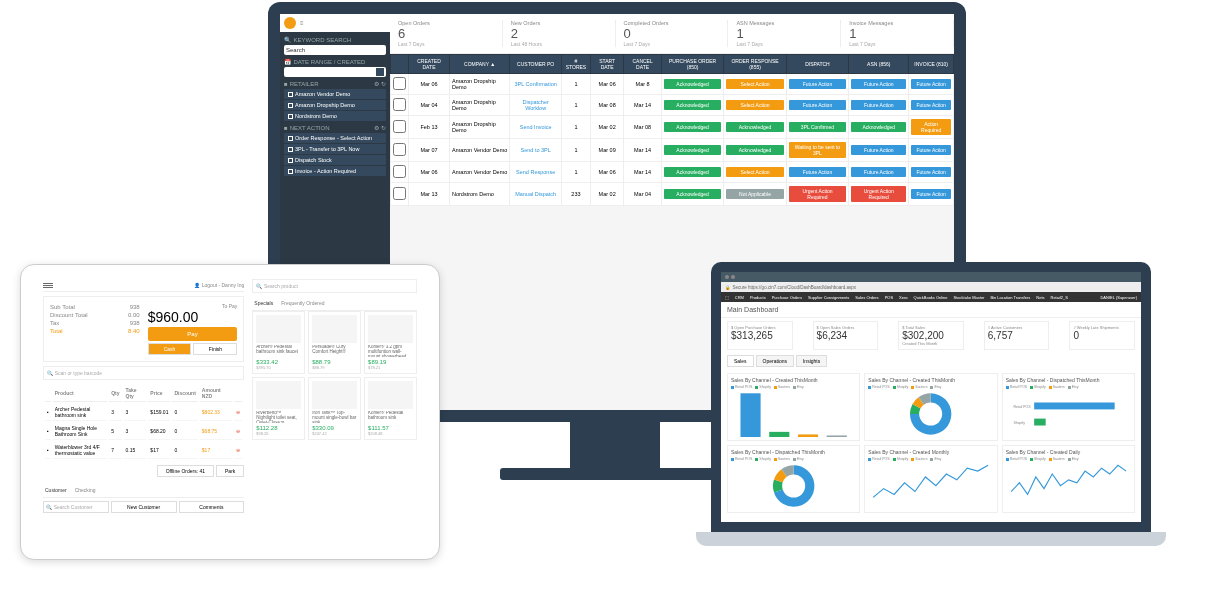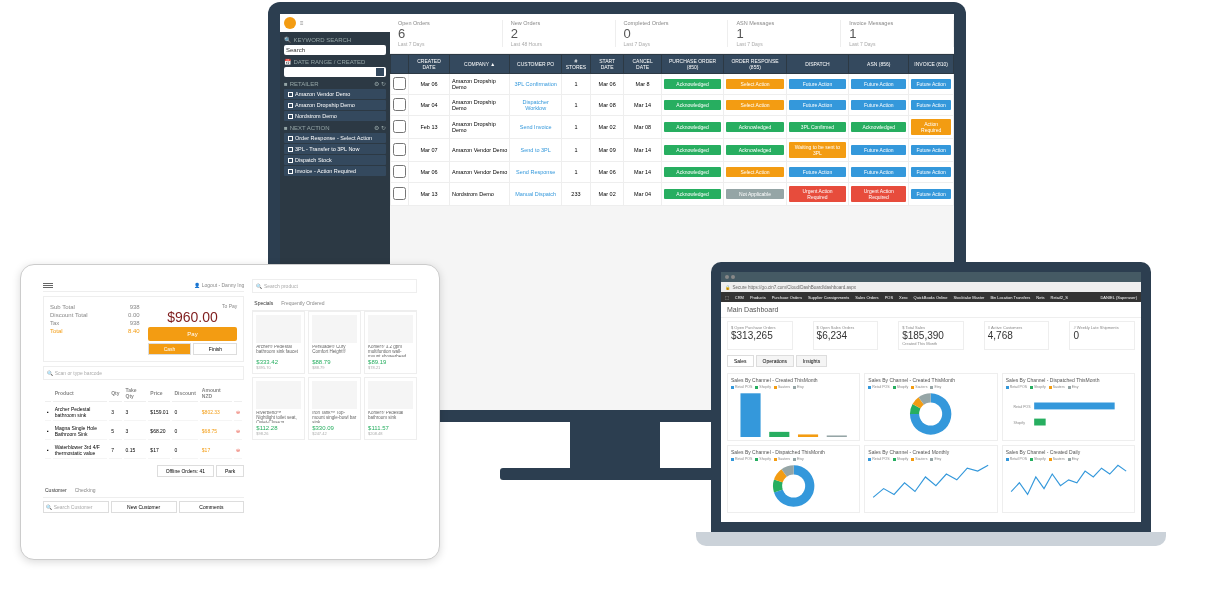--- a/index.html
+++ b/index.html
@@ -37,21 +37,21 @@
 .tablet{position:absolute;left:20px;top:264px;width:420px;height:296px;background:#fff;border:1px solid #ccc;border-radius:14px;padding:14px 22px;box-shadow:0 2px 8px rgba(0,0,0,0.15)}
 .tablet-screen{width:100%;height:100%;display:flex;gap:8px;font-size:6px}
 .pos-left{width:55%}
 .pos-right{width:45%}
 .pos-header{display:flex;justify-content:space-between;align-items:center;padding:3px 0;border-bottom:1px solid #eee;margin-bottom:4px}
 .menu-icon{display:flex;flex-direction:column;gap:1px}
 .menu-icon span{width:10px;height:1px;background:#666}
 .totals-box{border:1px solid #eee;padding:6px;margin-bottom:4px}
 .total-row{display:flex;justify-content:space-between;font-size:6px;padding:1px 0;color:#888}
 .total-main{color:#f39c12;font-size:6px}
-.pay-amount{color:#7f1d1d;font-size:14px;text-align:center}
+.pay-amount{color:#000000;font-size:14px;text-align:left}
 .pay-btn{background:#f39c12;color:#fff;padding:4px;text-align:center;margin:2px 0;border-radius:2px}
 .btn-row{display:flex;gap:2px}
 .btn-small{flex:1;border:1px solid #ddd;padding:2px;text-align:center;font-size:5px}
 .btn-small.orange{background:#f39c12;color:#fff}
 .search-line{border:1px solid #eee;padding:3px;color:#aaa;font-size:5px;margin:3px 0}
 .cart-table{width:100%;font-size:5px}
 .cart-table th{text-align:left;padding:2px;color:#888;border-bottom:1px solid #eee}
 .cart-table td{padding:2px;border-bottom:1px solid #f5f5f5}
 .del-icon{color:#e74c3c}
 .tabs-box{display:flex;gap:4px;font-size:5px;padding:2px 0;border-bottom:1px solid #eee}
@@ -462,26 +462,26 @@
           <div class="metric">
             <div class="metric-label">$ Open Purchase Orders</div>
             <div class="metric-value">$313,265</div>
           </div>
           <div class="metric">
             <div class="metric-label">$ Open Sales Orders</div>
             <div class="metric-value">$6,234</div>
           </div>
           <div class="metric">
             <div class="metric-label">$ Total Sales</div>
-            <div class="metric-value">$185,390</div>
+            <div class="metric-value">$302,200</div>
             <div class="metric-label">Created This Month</div>
           </div>
           <div class="metric">
             <div class="metric-label"># Active Customers</div>
-            <div class="metric-value">4,768</div>
+            <div class="metric-value">6,757</div>
           </div>
           <div class="metric">
             <div class="metric-label"># Weekly Late Shipments</div>
             <div class="metric-value">0</div>
           </div>
         </div>
 <div class="dash-tabs" id="dash-tabs">
           <div class="dash-tab active">Sales</div>
           <div class="dash-tab ">Operations</div>
           <div class="dash-tab ">Insights</div>

